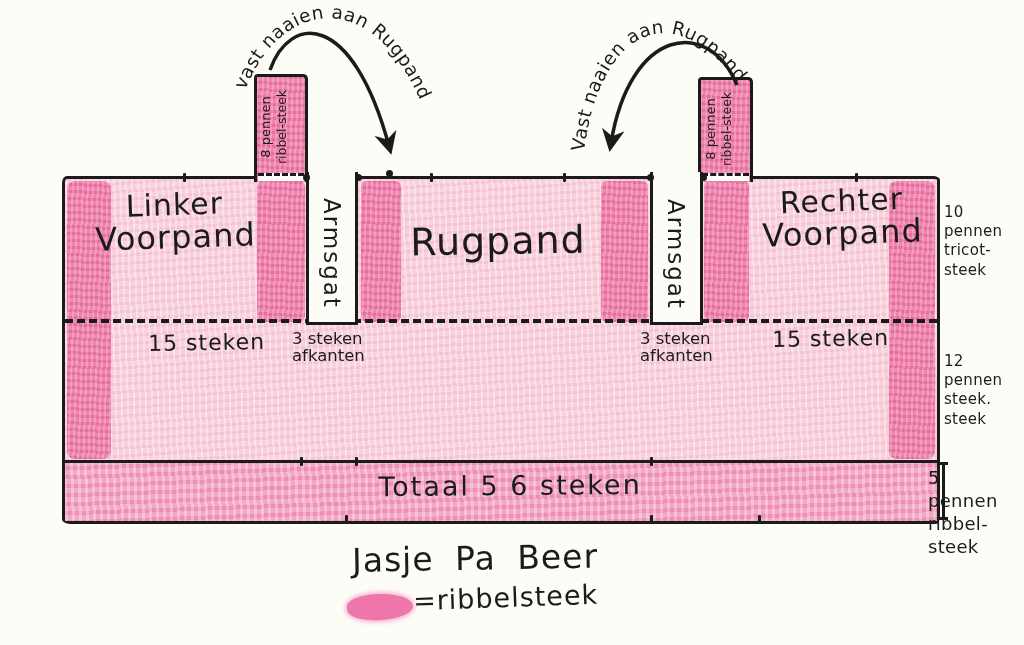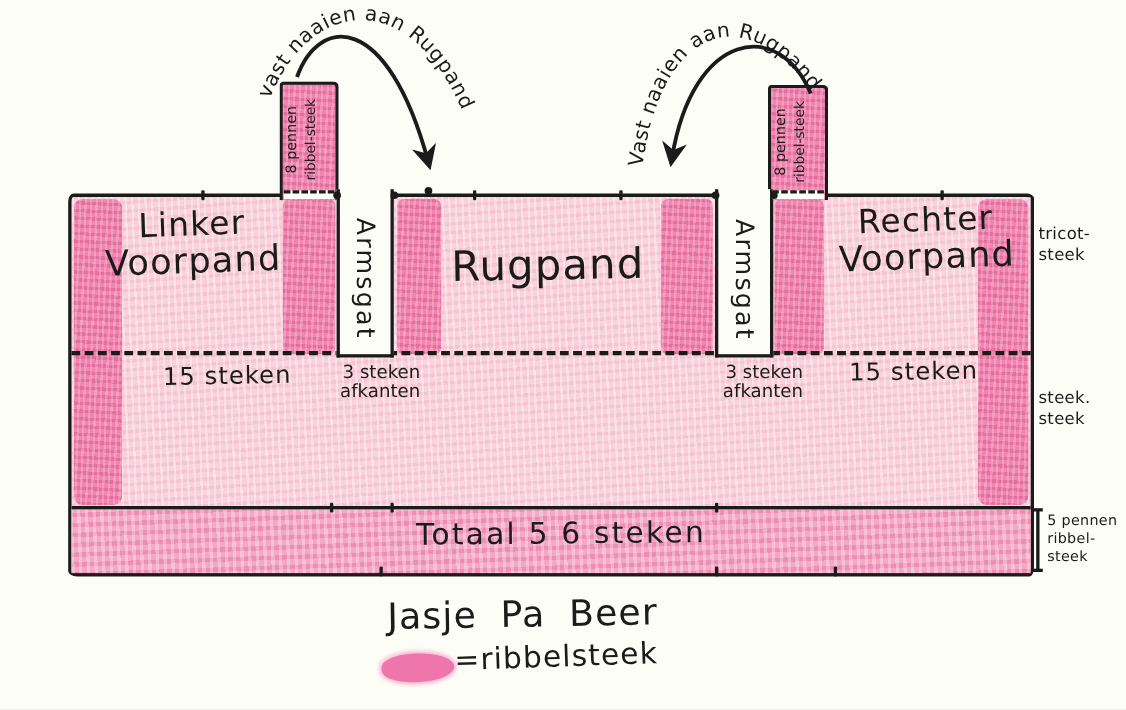--- a/index.html
+++ b/index.html
@@ -32,21 +32,21 @@
 
   .outline{border:3px solid #1b1b1b;border-radius:5px 7px 4px 8px / 7px 4px 8px 5px;}
   .tick{width:3px;height:9px;background:#1b1b1b;border-radius:1px;}
   .dot{width:7px;height:7px;background:#1b1b1b;border-radius:50%;}
 
   .panel-label{text-align:center;line-height:1.02;letter-spacing:1px;}
   .v-text{writing-mode:vertical-rl;letter-spacing:2px;display:flex;align-items:center;justify-content:center;}
   .rot270{transform:rotate(-90deg);transform-origin:center center;}
   .small-note{font-size:15px;line-height:1.28;letter-spacing:.3px;}
   .count{font-size:22px;letter-spacing:1px;white-space:nowrap;}
-  .bindoff{font-size:16.5px;line-height:1.05;text-align:right;white-space:nowrap;}
+  .bindoff{font-size:16.5px;line-height:1.05;text-align:left;white-space:nowrap;}
   svg{position:absolute;left:0;top:0;pointer-events:none;}
   svg text{font-family:"DejaVu Sans",sans-serif;fill:#1b1b1b;}
 </style>
 </head>
 <body>
 
 <div id="canvas">
 
   <div class="abs outline crayon-light" style="left:62px;top:176px;width:878px;height:348px;"></div>
 
@@ -117,31 +117,33 @@
   </div>
   <div class="abs bindoff" style="left:640px;top:330px;width:90px;z-index:8;">
     <div>3 steken</div>
     <div>afkanten</div>
   </div>
   <div class="abs count" style="left:772px;top:326px;z-index:8;transform:rotate(-1deg);">15 steken</div>
 
   <div class="abs" style="left:320px;top:470px;width:380px;z-index:8;font-size:27px;letter-spacing:2px;text-align:center;transform:rotate(-.5deg);">Totaal 5 6 steken</div>
 
   <div class="abs small-note" style="left:944px;top:203px;width:78px;z-index:8;">
+    <div>10 pennen</div>
     <div>tricot-</div>
     <div>steek</div>
   </div>
   <div class="abs small-note" style="left:944px;top:352px;width:78px;z-index:8;">
+    <div>12 pennen</div>
     <div>steek.</div>
     <div>steek</div>
   </div>
   <div class="abs" style="left:942px;top:463px;width:3px;height:57px;background:#1b1b1b;z-index:8;"></div>
   <div class="abs" style="left:938px;top:462px;width:10px;height:3px;background:#1b1b1b;z-index:8;"></div>
   <div class="abs" style="left:938px;top:517px;width:10px;height:3px;background:#1b1b1b;z-index:8;"></div>
-  <div class="abs small-note" style="left:952px;top:466px;width:70px;z-index:8;font-size:13px;">
+  <div class="abs small-note" style="left:928px;top:466px;width:70px;z-index:8;font-size:18px;">
     <div>5 pennen</div>
     <div>ribbel-</div>
     <div>steek</div>
   </div>
 
   <svg width="1024" height="645" viewBox="0 0 1024 645" style="z-index:7;">
     <defs>
       <marker id="ah" viewBox="0 0 10 10" refX="6" refY="5" markerWidth="6.5" markerHeight="6.5" orient="auto">
         <path d="M0 0 L10 5 L0 10 L3 5 z" fill="#1b1b1b"></path>
       </marker>

